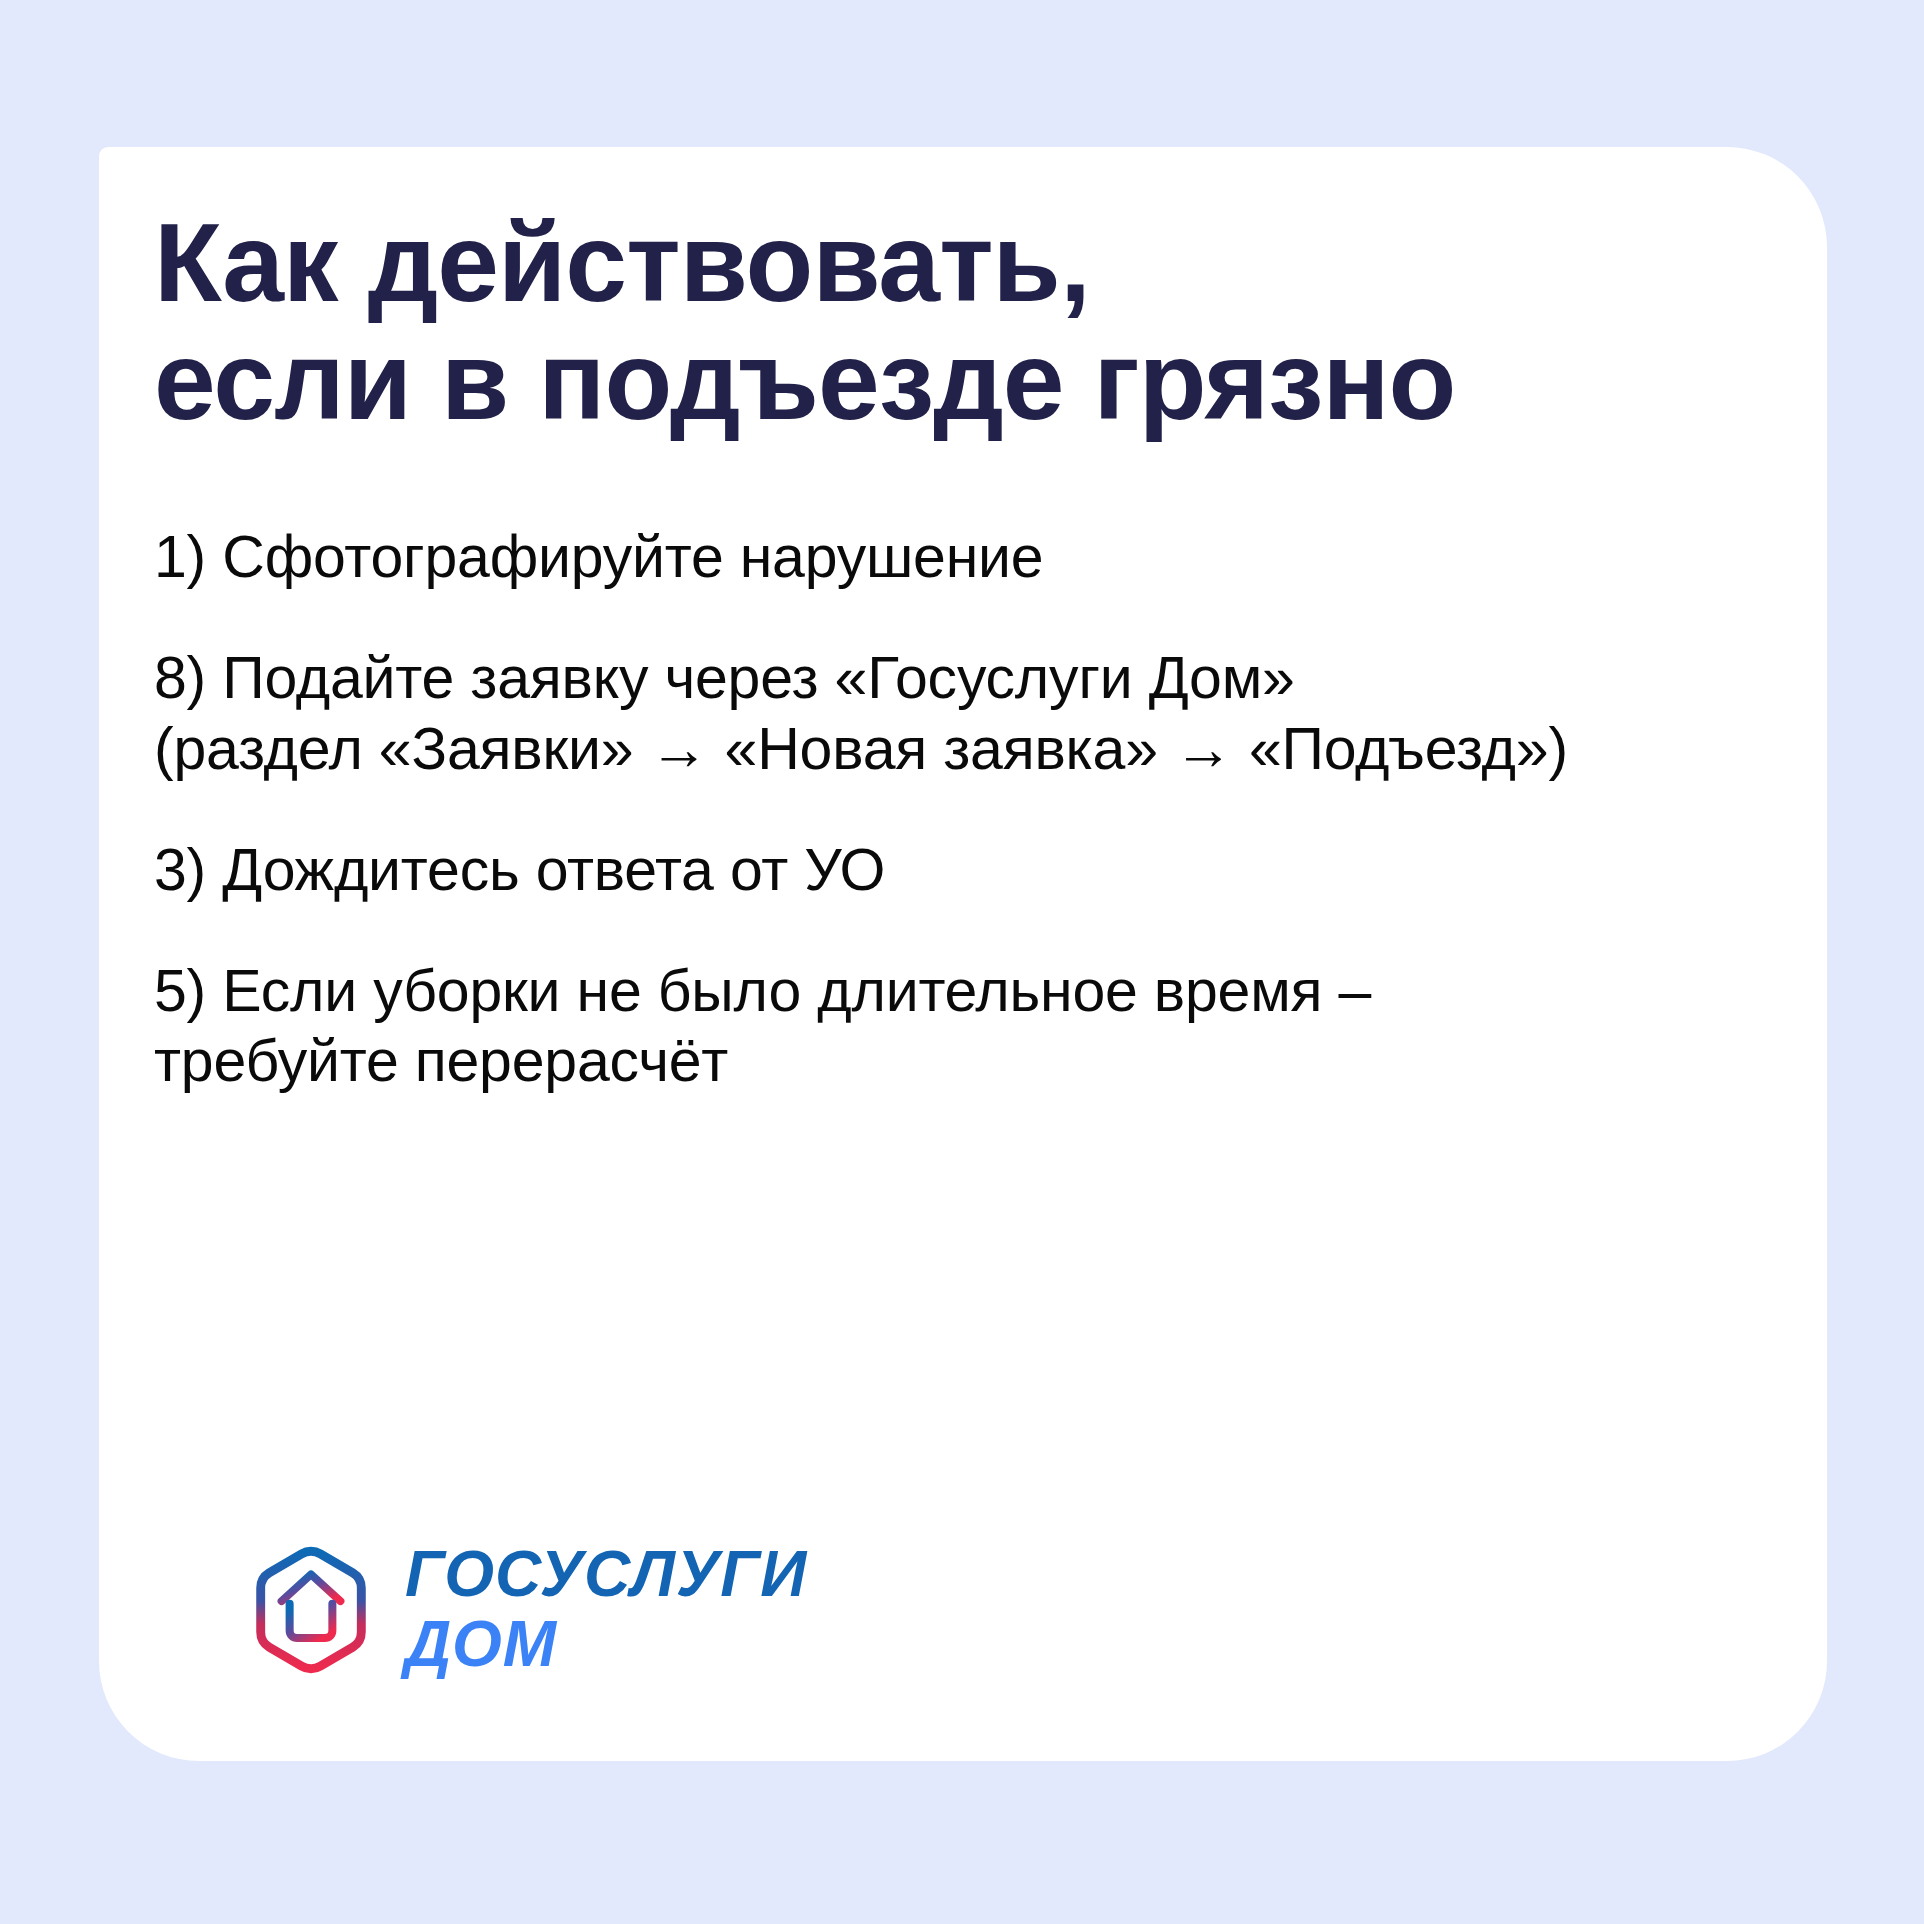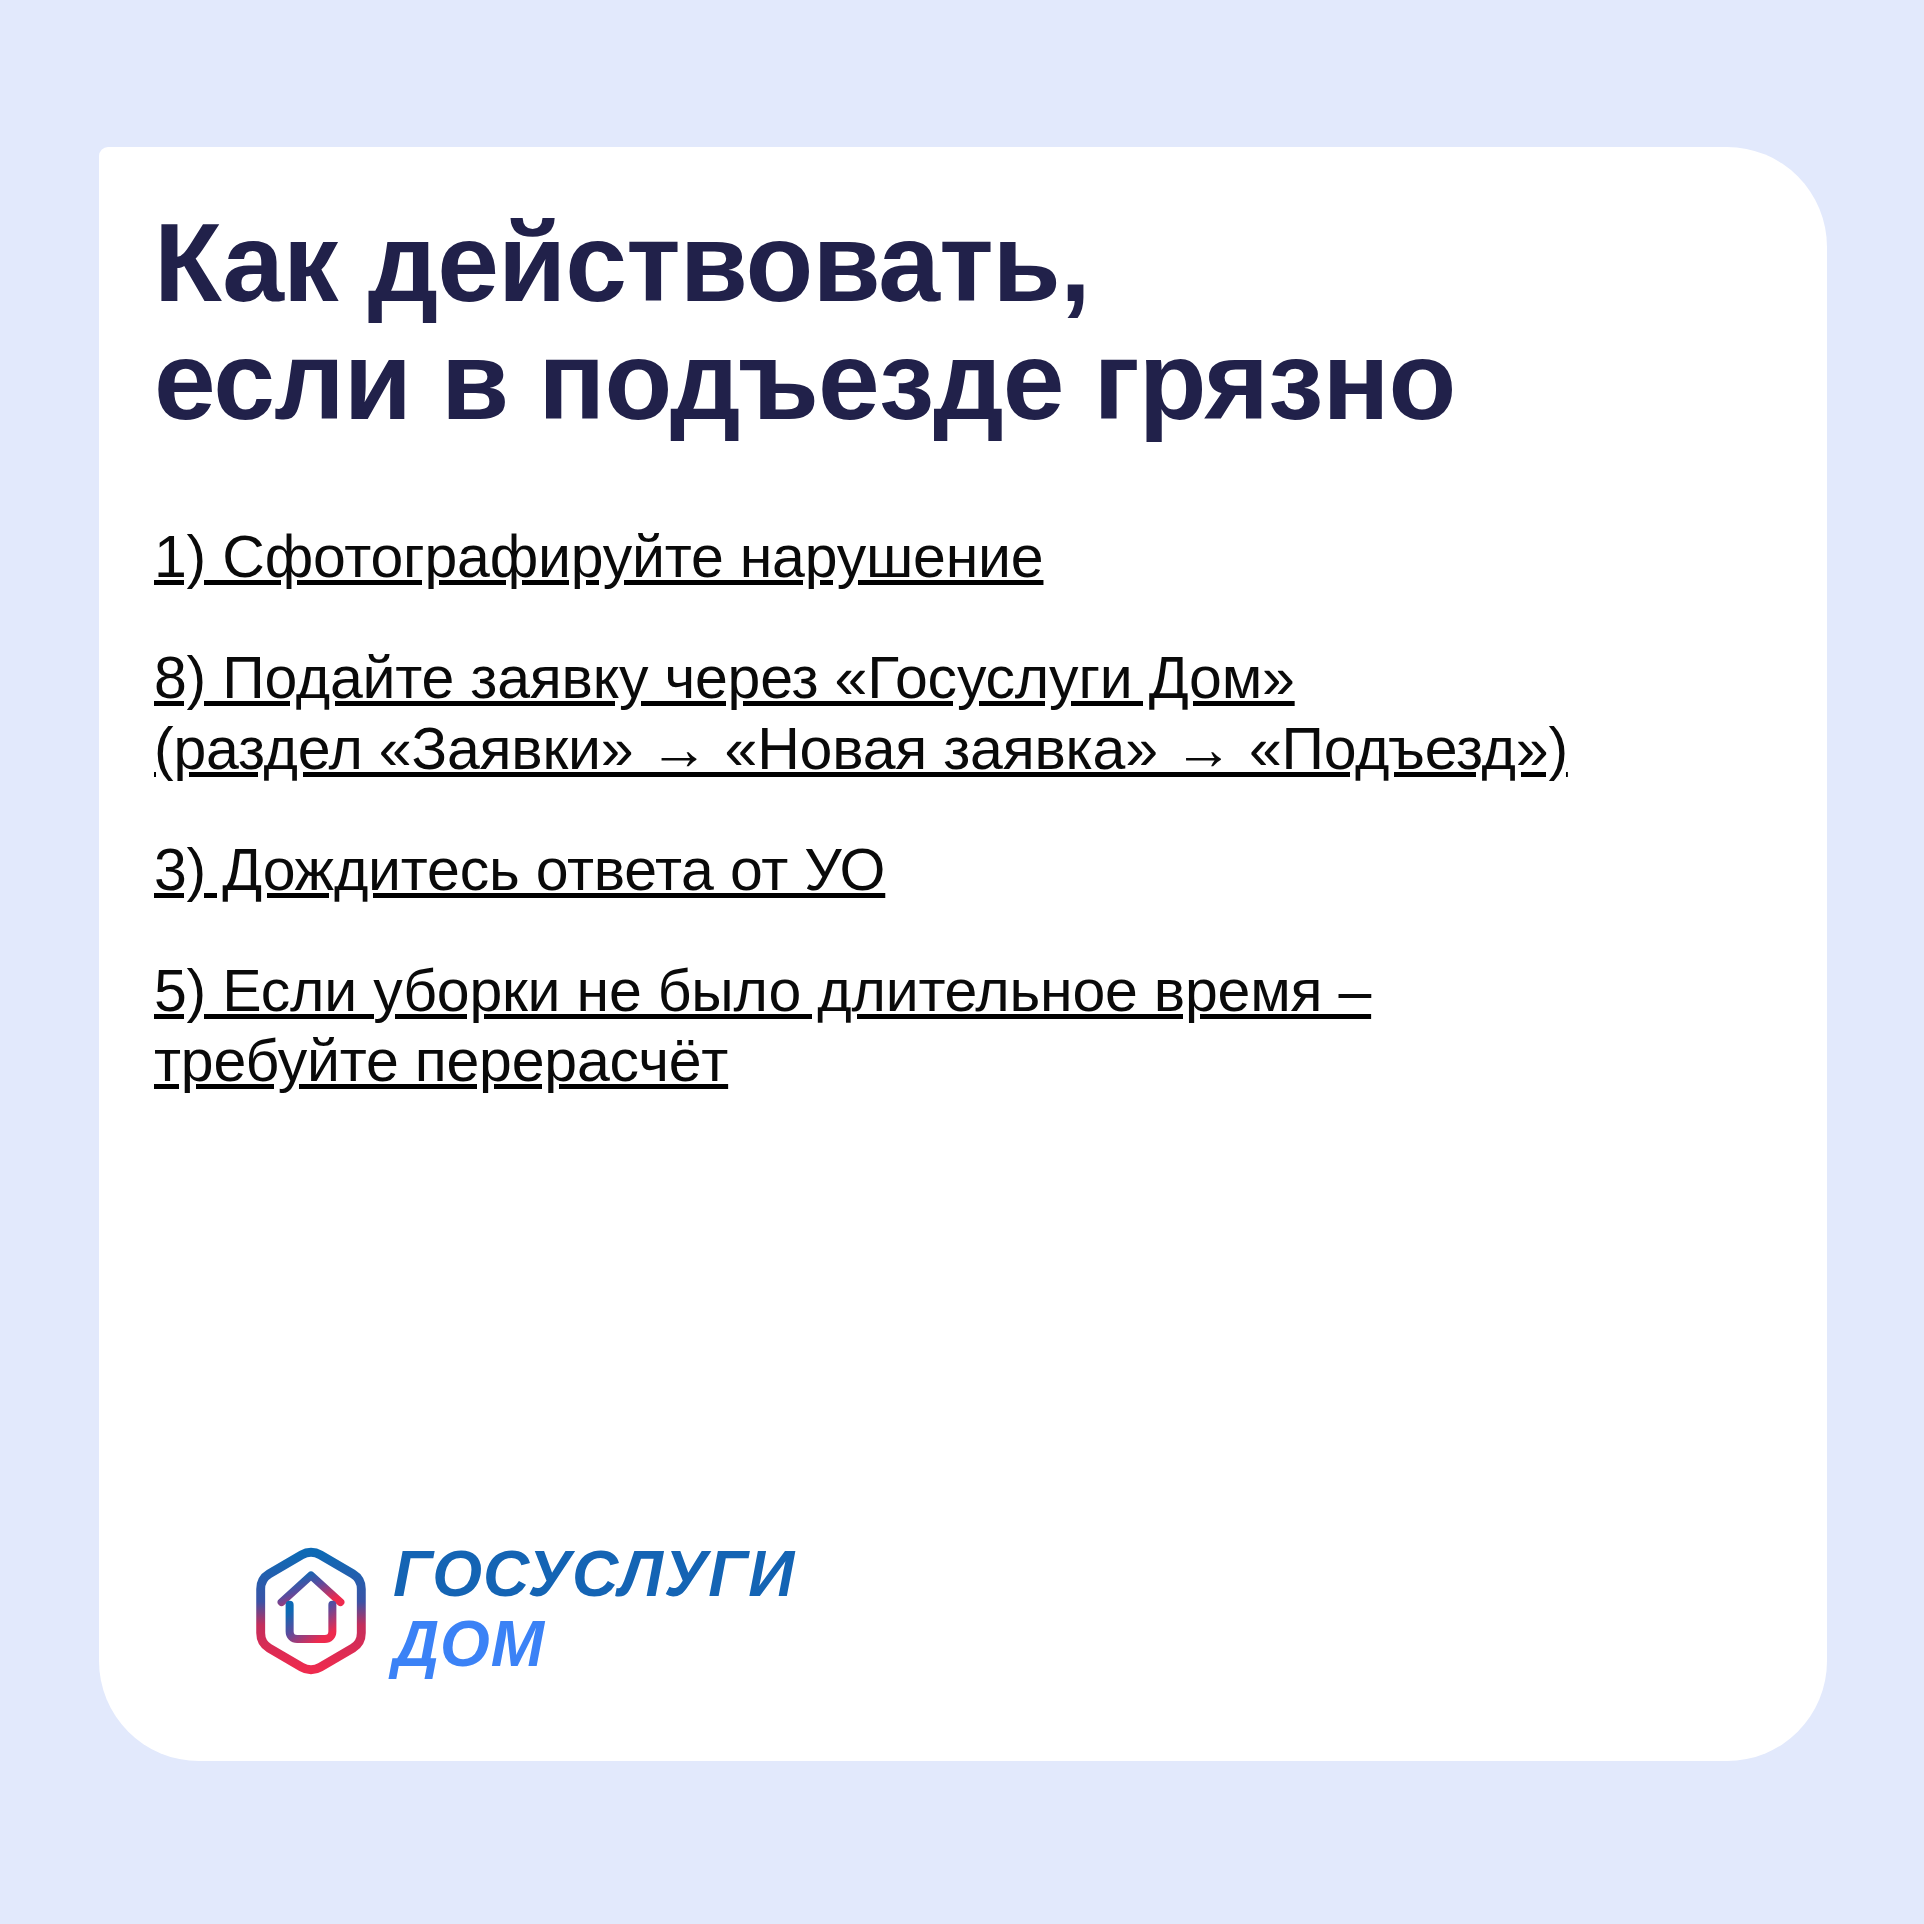--- a/index.html
+++ b/index.html
@@ -45,21 +45,20 @@
     letter-spacing: -0.9px;
     margin: 0 0 0 0;
     padding-top: 9px;
     white-space: pre-line;
   }
 
   .steps {
     margin-top: 82px;
     list-style: none;
     padding: 0;
-    text-decoration: underline;
   }
 
   .step {
     color: #0A0A0A;
     font-family: "Liberation Sans", "DejaVu Sans", sans-serif;
     font-weight: normal;
     font-size: 59px;
     line-height: 1.20;
     margin: 0 0 50px 0;
     white-space: pre-line;
@@ -69,22 +68,22 @@
   .step:last-child {
     margin-bottom: 0;
   }
 
   
   .logo {
     position: absolute;
     left: 153px;
     bottom: 85px;
     display: flex;
-    align-items: flex-end;
-    gap: 23px;
+    align-items: center;
+    gap: 35px;
   }
 
   .logo-mark {
     width: 118px;
     height: 130px;
     flex: 0 0 auto;
     display: block;
   }
 
   .logo-words {

